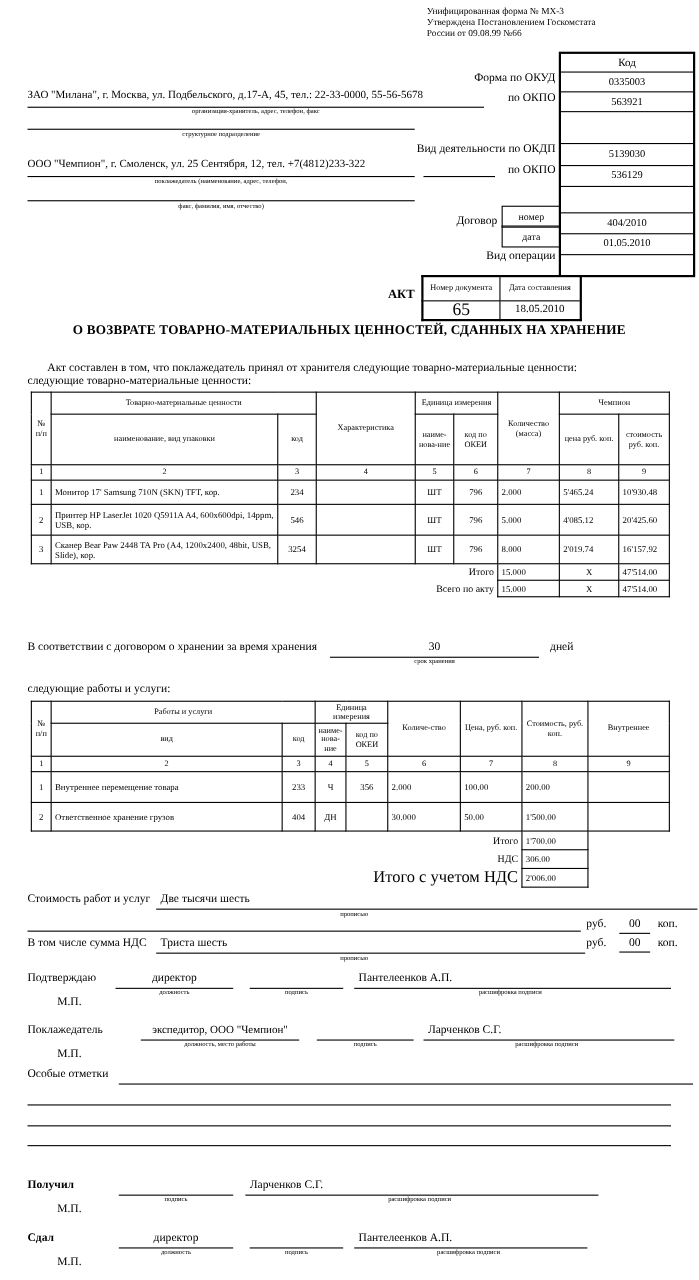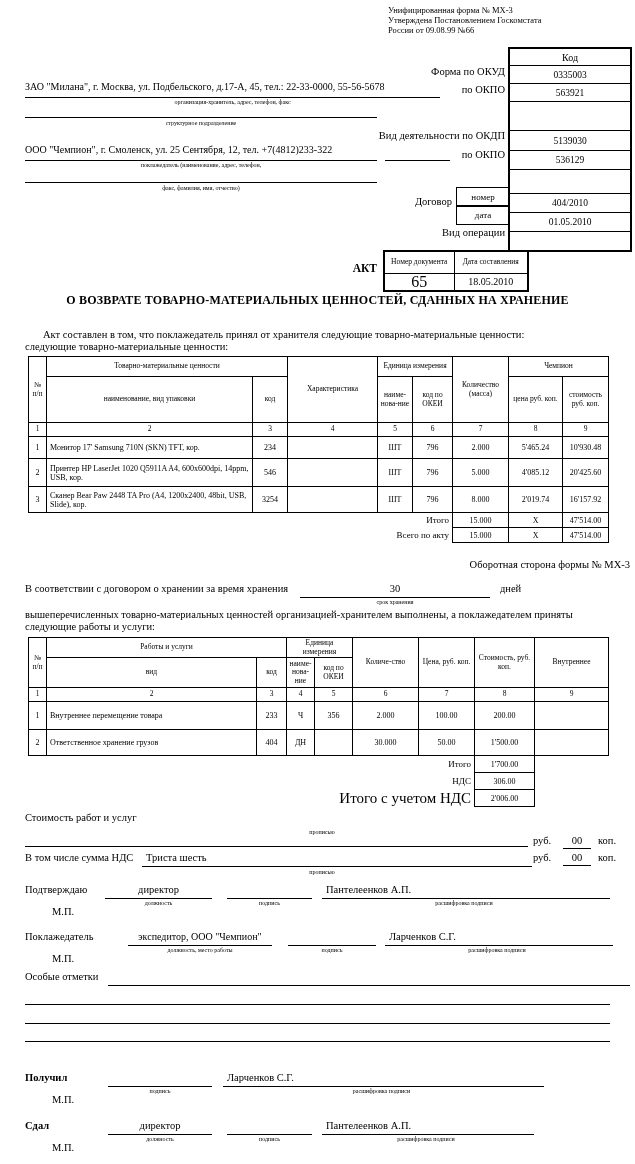--- a/index.html
+++ b/index.html
@@ -15,21 +15,21 @@
   .b{font-weight:bold}
   .codebox{position:absolute;left:508px;top:47px;width:120px;border:2px solid #000}
   .codebox .row{border-top:1px solid #000;text-align:center;font-size:9.5px;
                 display:flex;align-items:center;justify-content:center;overflow:hidden}
   .codebox .row:first-child{border-top:none}
   table.f{border-collapse:collapse;table-layout:fixed;position:absolute;background:#fff}
   table.f td{border:1px solid #000;font-size:8px;line-height:9px;padding:1px 3px;
              vertical-align:middle;overflow:hidden;word-wrap:break-word}
   table.f td.hd{text-align:center;font-size:7.5px;line-height:8.5px;padding:1px;vertical-align:middle}
   table.f td.nb{border:none}
-  table.f td.num{text-align:center}
+  table.f td.num{text-align:left}
   table.f td.cc{text-align:center}
   .hline{position:absolute;border-top:1.5px solid #000}
 </style>
 </head>
 <body>
 
 <div class="page">
 
   <div class="a sm" style="left:388px;top:5px">
     <div>Унифицированная форма № МХ-3</div>
@@ -176,27 +176,25 @@
     </tr>
     <tr style="height:15px">
       <td colspan="6" class="nb rt" style="font-size:9px">Всего по акту</td>
       <td class="num">15.000</td>
       <td class="cc">X</td>
       <td class="num">47'514.00</td>
     </tr>
   </tbody>
     </table>
 
-  <div class="a t rt" style="left:330px;top:559px;width:300px">Оборотная сторона формы № МХ-3</div>
 
   <div class="a t" style="left:25px;top:583px">В соответствии с договором о хранении за время хранения</div>
   <div class="a t ul ct" style="left:300px;top:583px;width:190px;height:14px">30</div>
   <div class="a t" style="left:500px;top:583px">дней</div>
   <div class="cap" style="left:300px;top:599px;width:190px">срок хранения</div>
-  <div class="a t" style="left:25px;top:609px">вышеперечисленных товарно-материальных ценностей организацией-хранителем выполнены, а поклажедателем приняты</div>
   <div class="a t" style="left:25px;top:621px">следующие работы и услуги:</div>
 
   <table class="f" style="left:28px;top:637px;width:580px">
     <colgroup>
       <col style="width:18px">
         <col style="width:210px">
         <col style="width:30px">
         <col style="width:28px">
       <col style="width:38px">
         <col style="width:66px">
@@ -265,20 +263,21 @@
     </tr>
     <tr style="height:17px">
       <td colspan="7" class="nb rt" style="font-size:15px">Итого с учетом НДС</td>
       <td class="num">2'006.00</td>
       <td class="nb"></td>
     </tr>
   </tbody>
     </table>
 
   <div class="a t" style="left:25px;top:812px">Стоимость работ и услуг</div>
+  <div class="a t ul" style="left:142px;top:812px;width:488px;height:14px;padding-left:4px">Две тысячи шесть</div>
   <div class="cap" style="left:142px;top:829px;width:360px">прописью</div>
 
   <div class="a ul" style="left:25px;top:832px;width:503px;height:14px"></div>
   <div class="a t" style="left:533px;top:835px">руб.</div>
   <div class="a t ul ct" style="left:563px;top:835px;width:28px;height:13px">00</div>
   <div class="a t" style="left:598px;top:835px">коп.</div>
 
   <div class="a t" style="left:25px;top:852px">В том числе сумма НДС</div>
   <div class="a t ul" style="left:142px;top:852px;width:386px;height:14px;padding-left:4px">Триста шесть</div>
   <div class="cap" style="left:142px;top:869px;width:360px">прописью</div>

